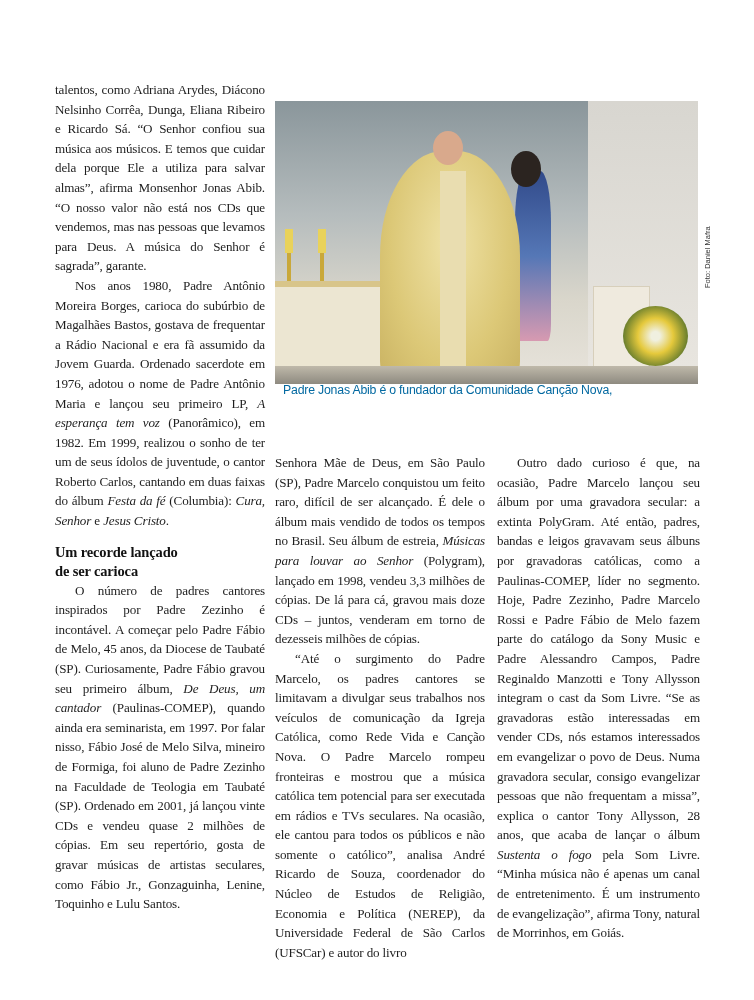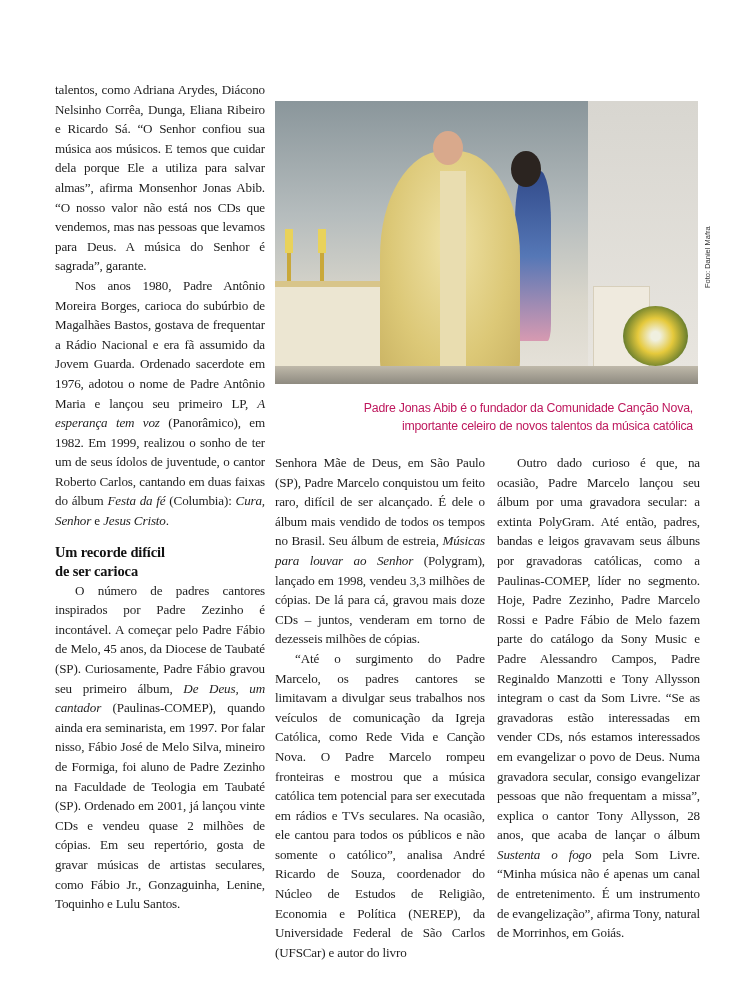--- a/index.html
+++ b/index.html
@@ -28,32 +28,32 @@
   .head { position:absolute; left:158px; top:30px; width:30px; height:34px; border-radius:50%; background:#d9a98c; }
   .woman { position:absolute; left:240px; top:70px; width:36px; height:170px; background:linear-gradient(180deg,#314a8a,#5577b6,#d79ab1); border-radius:30% 30% 10% 10%; }
   .whead { position:absolute; left:236px; top:50px; width:30px; height:36px; border-radius:50%; background:#2b2420; }
   .flowers { position:absolute; right:10px; top:205px; width:65px; height:60px; border-radius:50%;
              background:radial-gradient(circle,#f0f0e0 10%,#e5c93c 40%,#4f6e2a 80%); }
   .podium { position:absolute; left:318px; top:185px; width:55px; height:95px; background:#efeade; border:1px solid #d7cfbb; }
   .floor { position:absolute; left:0; bottom:0; width:100%; height:18px; background:linear-gradient(180deg,#bfb9aa,#8e8a80); }
   .credit { position:absolute; left:701px; top:210px; width:14px; height:80px; }
   .credit span { display:block; transform:rotate(-90deg); transform-origin:left top; position:absolute; left:2px; top:78px;
                  white-space:nowrap; font-family:"Liberation Sans", sans-serif; font-size:7.5px; color:#333; }
-  .caption { position:absolute; left:283px; top:400px; width:410px; text-align:right;
-             font-family:"Liberation Sans", sans-serif; font-size:12.3px; line-height:17.5px; color:#be185d; letter-spacing:-0.2px; }
+  .caption { position:absolute; left:283px; top:382px; width:410px; text-align:left;
+             font-family:"Liberation Sans", sans-serif; font-size:12.3px; line-height:17.5px; color:#0369a1; letter-spacing:-0.2px; }
   .caption div { margin:0; }
   em { font-style:italic; }
 </style>
 </head>
 <body>
 
 <div class="col" id="col1">
   <p>talentos, como Adriana Arydes, Diácono Nelsinho Corrêa, Dunga, Eliana Ribeiro e Ricardo Sá. “O Senhor confiou sua música aos músicos. E temos que cuidar dela porque Ele a utiliza para salvar almas”, afirma Monsenhor Jonas Abib. “O nosso valor não está nos CDs que vendemos, mas nas pessoas que levamos para Deus. A música do Senhor é sagrada”, garante.</p>
   <p class="indent"><span>Nos anos 1980, Padre Antônio Moreira Borges, carioca do subúrbio de Magalhães Bastos, gostava de frequentar a Rádio Nacional e era fã assumido da Jovem Guarda. Ordenado sacerdote em 1976, adotou o nome de Padre Antônio Maria e lançou seu primeiro LP, </span><em>A esperança tem voz</em><span> (Panorâmico), em 1982. Em 1999, realizou o sonho de ter um de seus ídolos de juventude, o cantor Roberto Carlos, cantando em duas faixas do álbum </span><em>Festa da fé</em><span> (Columbia): </span><em>Cura, Senhor</em><span> e </span><em>Jesus Cristo</em><span>.</span></p>
-  <p class="subhead"><span>Um recorde difícil</span><br><span>de ser carioca</span></p>
+  <p class="subhead"><span>Um recorde lançado</span><br><span>de ser carioca</span></p>
   <p class="indent"><span>O número de padres cantores inspirados por Padre Zezinho é incontável. A começar pelo Padre Fábio de Melo, 45 anos, da Diocese de Taubaté (SP). Curiosamente, Padre Fábio gravou seu primeiro álbum, </span><em>De Deus, um cantador</em><span> (Paulinas-COMEP), quando ainda era seminarista, em 1997. Por falar nisso, Fábio José de Melo Silva, mineiro de Formiga, foi aluno de Padre Zezinho na Faculdade de Teologia em Taubaté (SP). Ordenado em 2001, já lançou vinte CDs e vendeu quase 2 milhões de cópias. Em seu repertório, gosta de gravar músicas de artistas seculares, como Fábio Jr., Gonzaguinha, Lenine, Toquinho e Lulu Santos.</span></p>
 
 </div>
 
 <div class="photo">
   <div class="arc"></div>
   <div class="wall-r"></div>
   <div class="altar"></div>
   <div class="candle" style="left:10px"></div>
   <div class="candlestick" style="left:12px"></div>
@@ -68,21 +68,20 @@
     </div>
   <div class="head"></div>
   <div class="floor"></div>
 </div>
 <div class="credit">
     <span>Foto: Daniel Mafra</span>
   </div>
 
 <div class="caption">
   <div>Padre Jonas Abib é o fundador da Comunidade Canção Nova,</div>
-  <div>importante celeiro de novos talentos da música católica</div>
 </div>
 
 <div class="col" id="col2">
   <p><span>Senhora Mãe de Deus, em São Paulo (SP), Padre Marcelo conquistou um feito raro, difícil de ser alcançado. É dele o álbum mais vendido de todos os tempos no Brasil. Seu álbum de estreia, </span><em>Músicas para louvar ao Senhor</em><span> (Polygram), lançado em 1998, vendeu 3,3 milhões de cópias. De lá para cá, gravou mais doze CDs – juntos, venderam em torno de dezesseis milhões de cópias.</span></p>
   <p class="indent"><span>“Até o surgimento do Padre Marcelo, os padres cantores se limitavam a divulgar seus trabalhos nos veículos de comunicação da Igreja Católica, como Rede Vida e Canção Nova. O Padre Marcelo rompeu fronteiras e mostrou que a música católica tem potencial para ser executada em rádios e TVs seculares. Na ocasião, ele cantou para todos os públicos e não somente o católico”, analisa André Ricardo de Souza, coordenador do Núcleo de Estudos de Religião, Economia e Política (NEREP), da Universidade Federal de São Carlos (UFSCar) e autor do livro </span></p>
 </div>
 
 <div class="col" id="col3">
   <p class="indent"><span>Outro dado curioso é que, na ocasião, Padre Marcelo lançou seu álbum por uma gravadora secular: a extinta PolyGram. Até então, padres, bandas e leigos gravavam seus álbuns por gravadoras católicas, como a Paulinas-COMEP, líder no segmento. Hoje, Padre Zezinho, Padre Marcelo Rossi e Padre Fábio de Melo fazem parte do catálogo da Sony Music e Padre Alessandro Campos, Padre Reginaldo Manzotti e Tony Allysson integram o cast da Som Livre. “Se as gravadoras estão interessadas em vender CDs, nós estamos interessados em evangelizar o povo de Deus. Numa gravadora secular, consigo evangelizar pessoas que não frequentam a missa”, explica o cantor Tony Allysson, 28 anos, que acaba de lançar o álbum </span><em>Sustenta o fogo</em><span> pela Som Livre. “Minha música não é apenas um canal de entretenimento. É um instrumento de evangelização”, afirma Tony, natural de Morrinhos, em Goiás.</span></p>
 </div>

